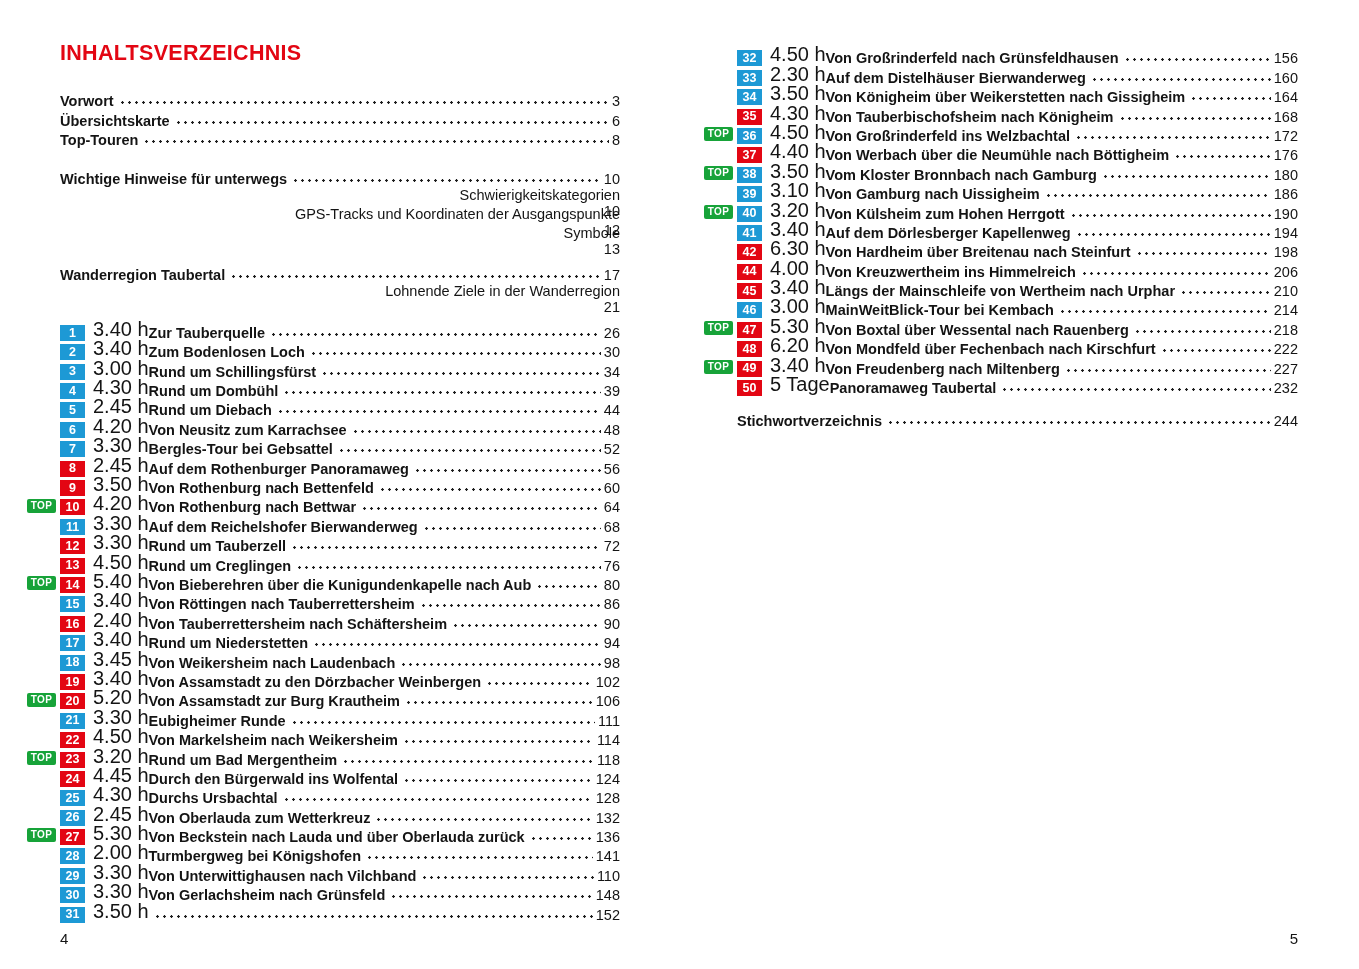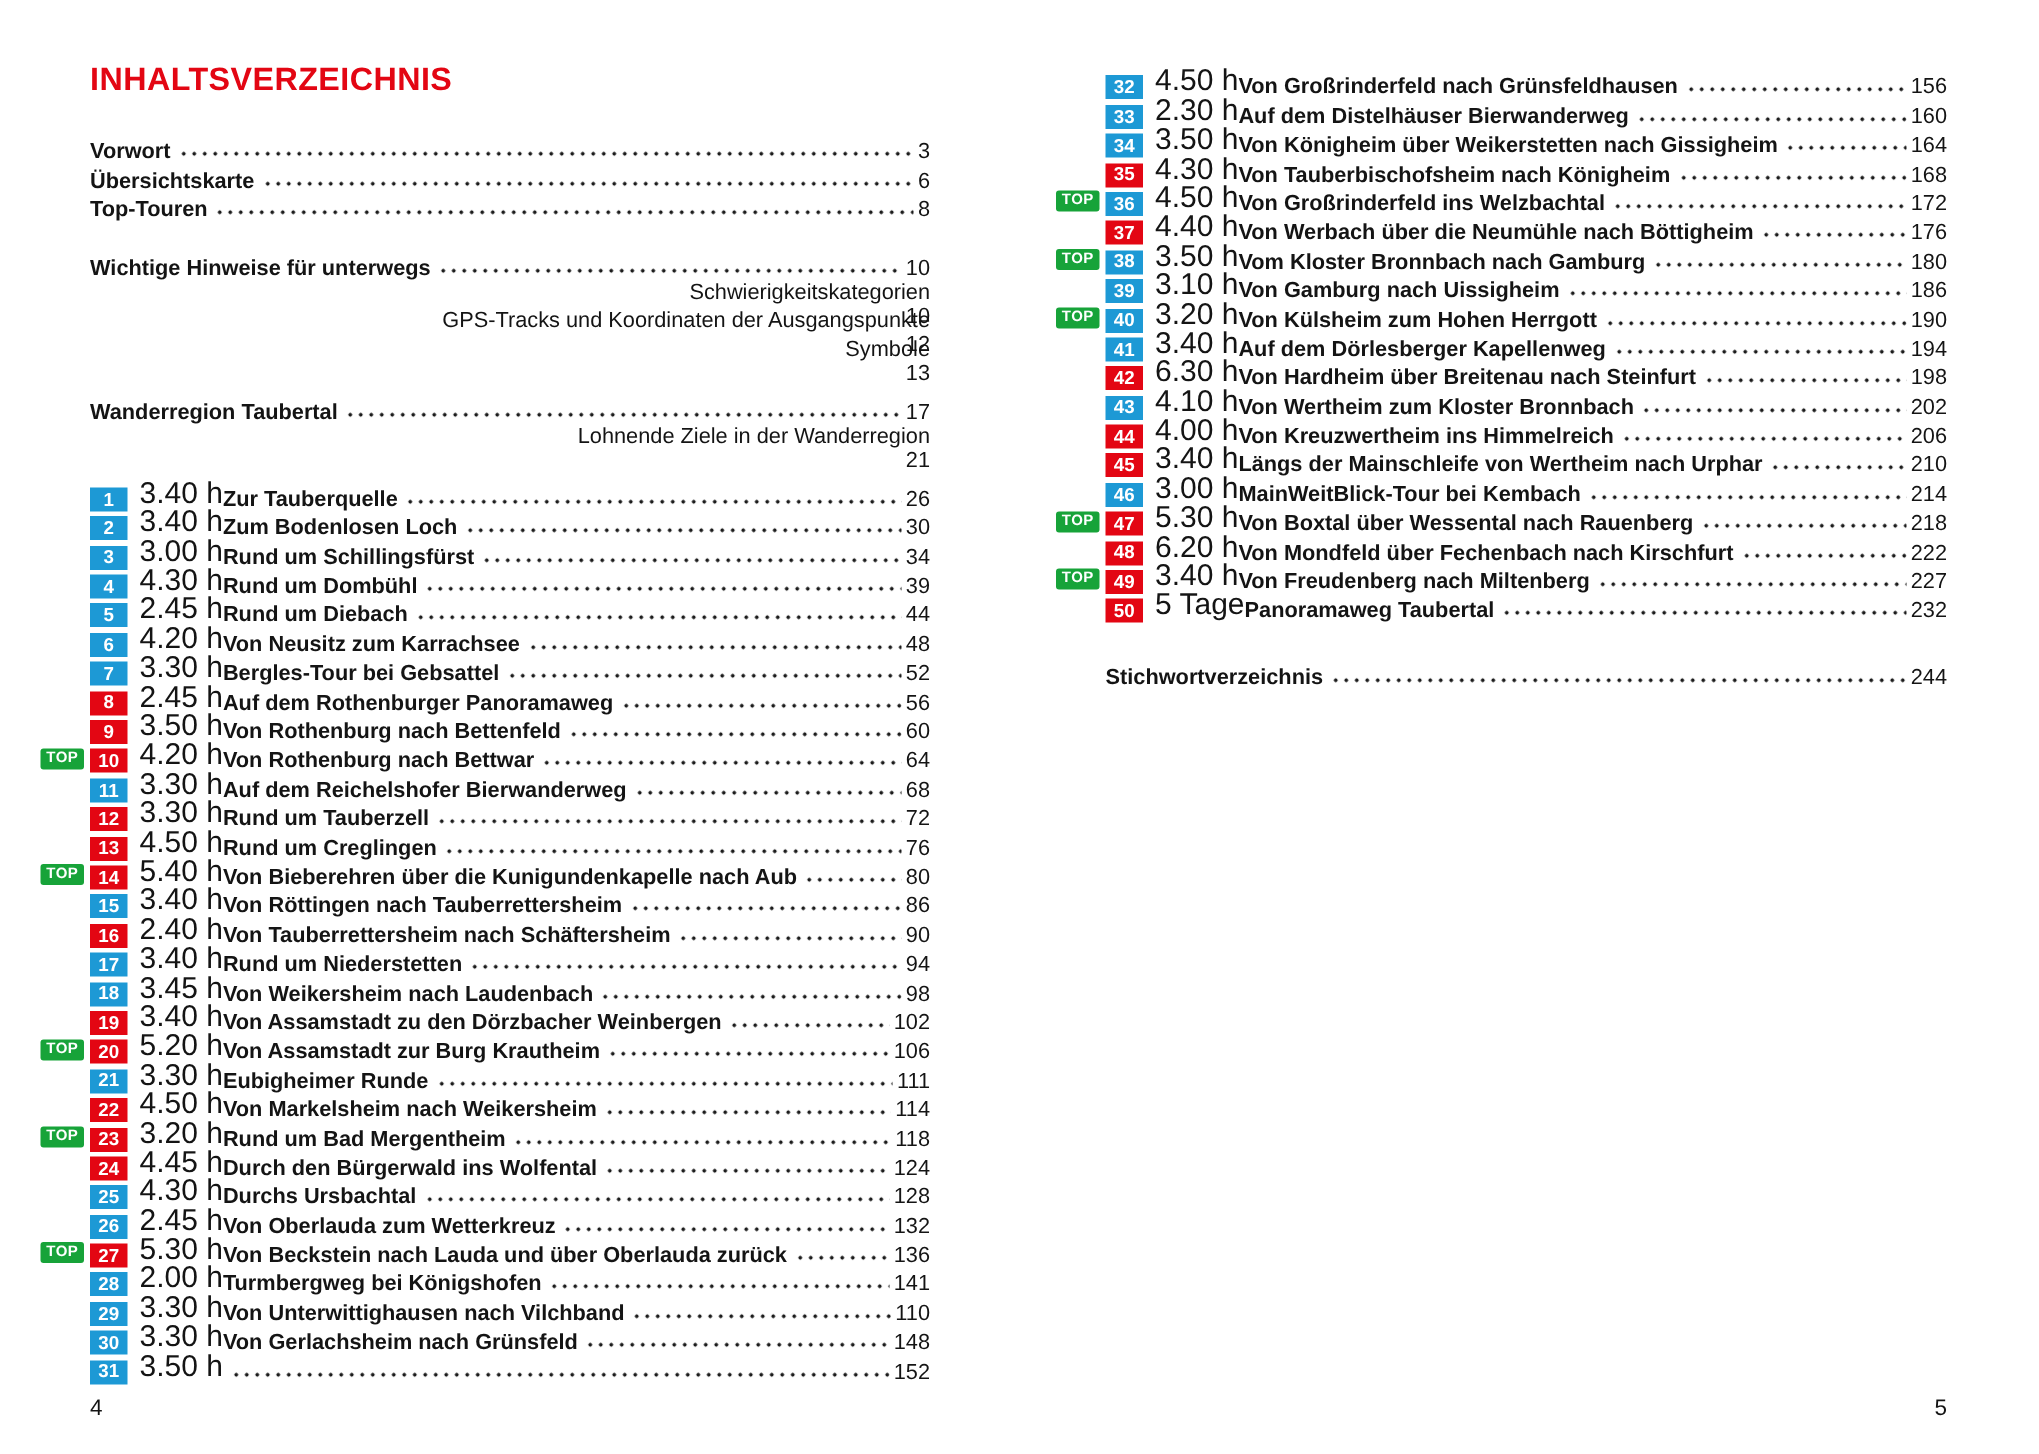--- a/index.html
+++ b/index.html
@@ -43,21 +43,21 @@
   }
   .pagenum { flex:0 0 auto; font-size:14.5px; white-space:nowrap; }
 
   .top-badge {
     position:absolute; left:-33px; top:50%; transform:translateY(-50%);
     width:29px; height:14px; border-radius:2px;
     display:flex; align-items:center; justify-content:center;
     color:#fff; font-size:10px; font-weight:bold; letter-spacing:0.3px; line-height:1;
   }
 
-  .index-row { margin-top:25px; }
+  .index-row { margin-top:14px; }
   .folio { position:absolute; bottom:22px; left:60px; font-size:15px; }
   .folio-right { left:auto; right:61px; }
 </style>
 </head>
 <body>
 
 <div class="spread">
 
   <section class="page page-left">
     <h1 class="toc-title" id="toc-title" style="color: rgb(227, 6, 19);">INHALTSVERZEICHNIS</h1>
@@ -414,27 +414,20 @@
           <span class="tour-title">Auf dem Dörlesberger Kapellenweg</span>
           <span class="leader"></span>
           <span class="pagenum">194</span>
         </div>
         <div class="row tour-row">
           <span class="num-box" style="background: rgb(227, 6, 19);">42</span>
           <span class="time">6.30 h</span>
           <span class="tour-title">Von Hardheim über Breitenau nach Steinfurt</span>
           <span class="leader"></span>
           <span class="pagenum">198</span>
-        </div>
-        <div class="row tour-row">
-          <span class="num-box" style="background: rgb(29, 153, 213);">43</span>
-          <span class="time">4.10 h</span>
-          <span class="tour-title">Von Wertheim zum Kloster Bronnbach</span>
-          <span class="leader"></span>
-          <span class="pagenum">202</span>
         </div>
         <div class="row tour-row">
           <span class="num-box" style="background: rgb(227, 6, 19);">44</span>
           <span class="time">4.00 h</span>
           <span class="tour-title">Von Kreuzwertheim ins Himmelreich</span>
           <span class="leader"></span>
           <span class="pagenum">206</span>
         </div>
         <div class="row tour-row">
           <span class="num-box" style="background: rgb(227, 6, 19);">45</span>

